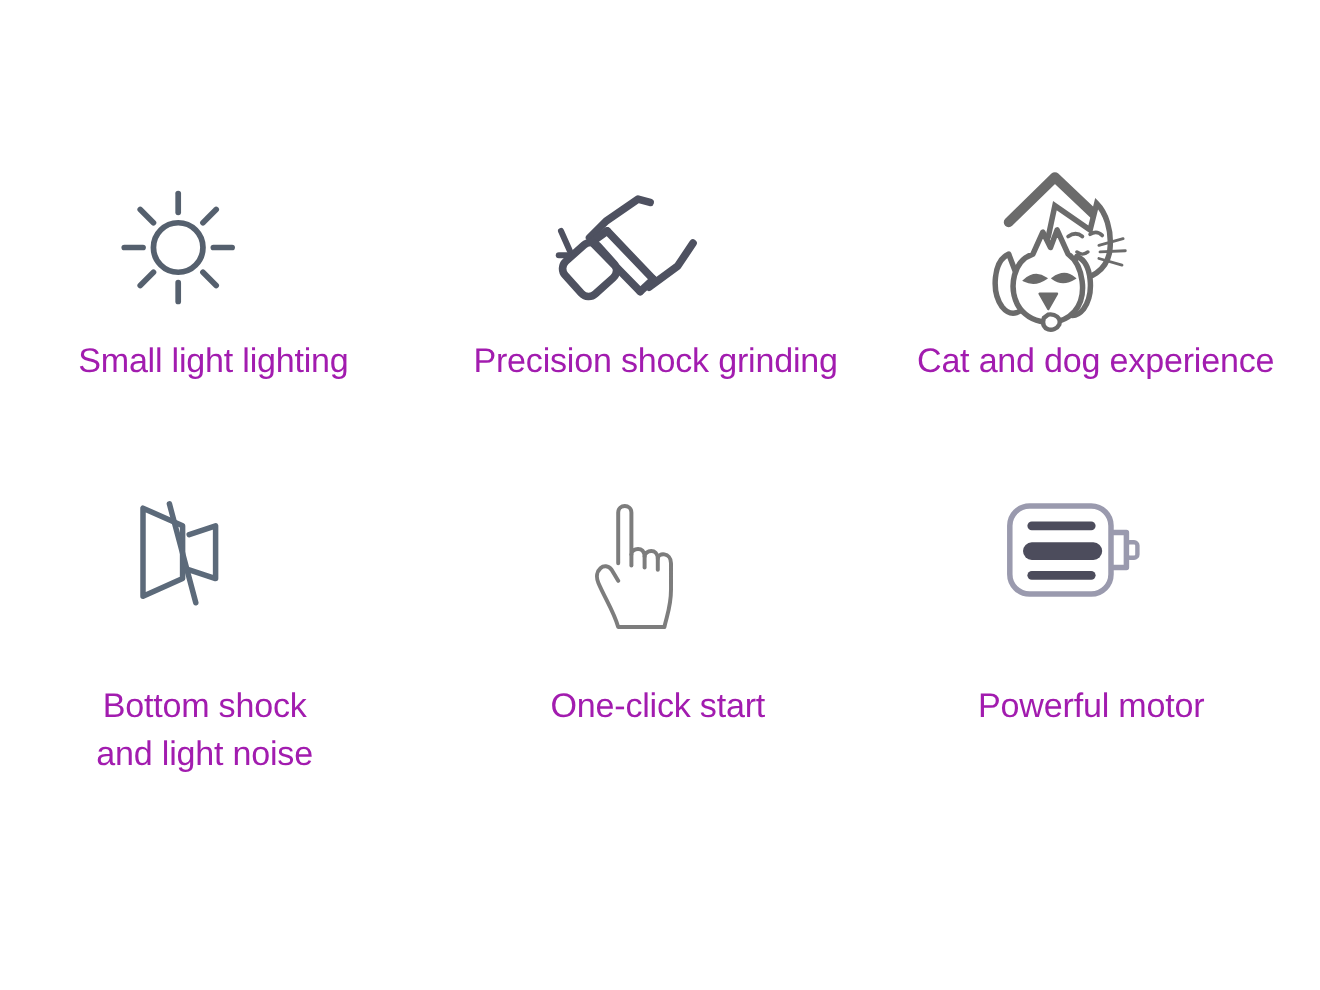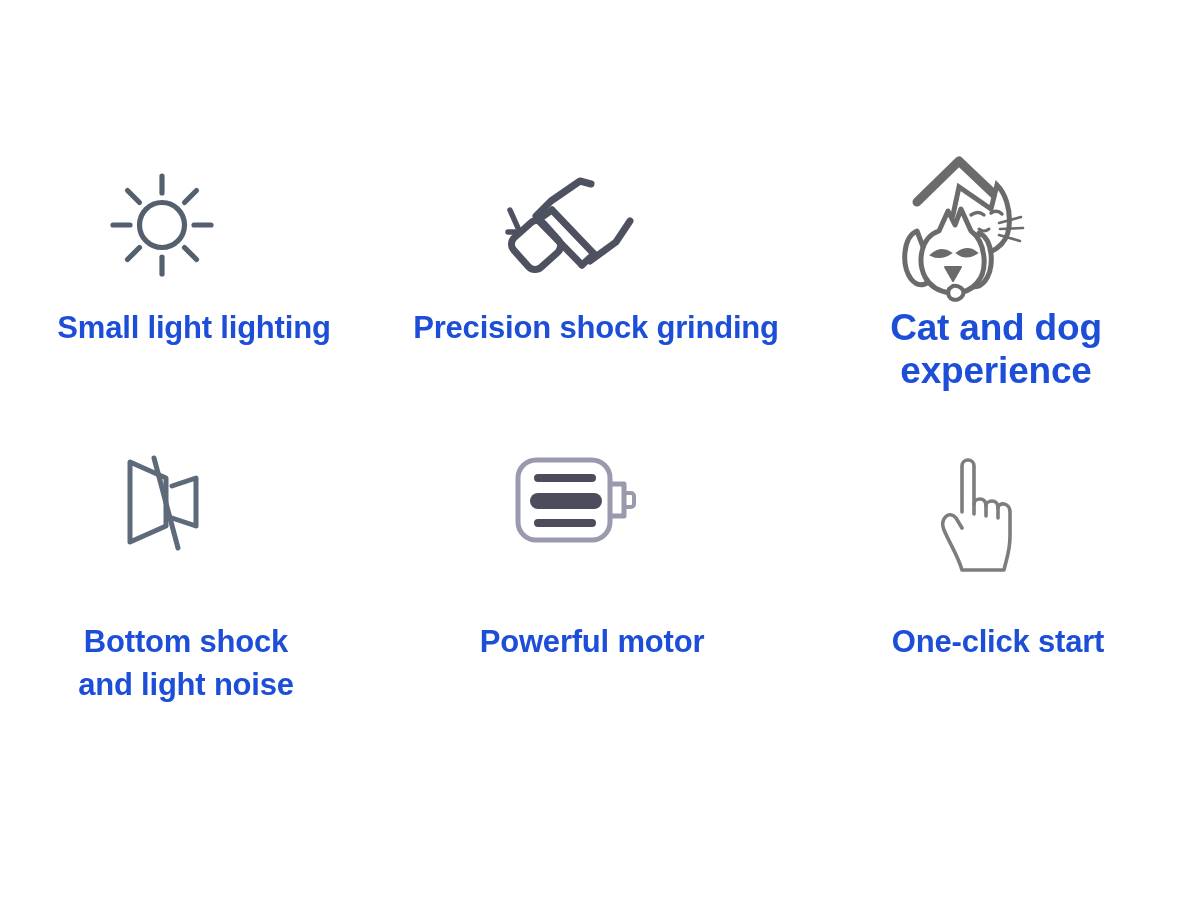--- a/index.html
+++ b/index.html
@@ -63,31 +63,31 @@
     padding-top: 14px;
   }
   .row2 .feature-label {
     margin-top: 22px;
   }
 
   .feature-label {
     font-family: "Liberation Sans", sans-serif;
     font-size: 31px;
     line-height: 43px;
-    font-weight: 700;
+    font-weight: 400;
     letter-spacing: -0.2px;
-    color: #1d4ed8;
+    color: #a21caf;
     text-align: center;
     white-space: pre-line;
   }
 
   
   .cell-1 .feature-label { transform: translateX(-6px); }
   .cell-2 .feature-label { transform: translateX(-4px); }
-  .cell-3 .feature-label { transform: translateX(-4px); font-size: 37px; }
+  .cell-3 .feature-label { transform: translateX(-4px); font-size: 31px; }
   .cell-4 .feature-label { transform: translateX(-14px); }
   .cell-5 .feature-label { transform: translateX(-2px); }
   .cell-6 .feature-label { transform: translateX(-8px); }
 
   .cell-1 .icon-wrap { transform: translateX(-38px); }
   .cell-2 .icon-wrap { transform: translateX(-24px); }
   .cell-3 .icon-wrap { transform: translateX(-38px); }
   .cell-4 .icon-wrap { transform: translateX(-32px); }
   .cell-5 .icon-wrap { transform: translateX(-12px); }
   .cell-6 .icon-wrap { transform: translateX(-22px); }
@@ -196,38 +196,20 @@
             <path d="M50 34 L74 26 L74 74 L50 66"></path>
           </g>
 
           <line x1="32" y1="6" x2="56" y2="96" stroke="#5c6a7a" stroke-width="5" stroke-linecap="round"></line>
         </svg>
       </div>
       <div class="feature-label">Bottom shock
 and light noise</div>
     </div>
 
-    <div class="feature-cell row2 cell-6">
-      <div class="icon-wrap">
-        <svg width="132" height="96" viewBox="0 0 132 96">
-
-          <rect x="6" y="8" width="92" height="80" rx="18" ry="18" fill="none" stroke="#9a9aae" stroke-width="5"></rect>
-
-          <path d="M98 32 L112 32 L112 64 L98 64" fill="none" stroke="#9a9aae" stroke-width="5" stroke-linejoin="round"></path>
-
-          <rect x="112" y="41" width="10" height="14" rx="3" ry="3" fill="none" stroke="#9a9aae" stroke-width="4"></rect>
-
-          <rect x="22" y="22" width="62" height="8" rx="4" ry="4" fill="#4c4c5c"></rect>
-          <rect x="18" y="41" width="72" height="16" rx="8" ry="8" fill="#4c4c5c"></rect>
-          <rect x="22" y="67" width="62" height="8" rx="4" ry="4" fill="#4c4c5c"></rect>
-        </svg>
-      </div>
-      <div class="feature-label">Powerful motor</div>
-    </div>
-
     <div class="feature-cell row2 cell-5">
       <div class="icon-wrap">
         <svg width="96" height="128" viewBox="0 0 96 128">
           <g fill="none" stroke="#7d7d7d" stroke-width="3.6" stroke-linecap="round" stroke-linejoin="round">
 
             <path d="M22 60 L22 14 C22 6 34 6 34 14 L34 52
                      C34 46 46 44 46 54
                      C46 48 58 46 58 56
                      C58 50 70 50 70 60
                      L70 84
@@ -239,14 +221,32 @@
 
             <path d="M34 52 L34 62"></path>
             <path d="M46 54 L46 64"></path>
             <path d="M58 56 L58 66"></path>
           </g>
         </svg>
       </div>
       <div class="feature-label">One-click start</div>
     </div>
 
+    <div class="feature-cell row2 cell-6">
+      <div class="icon-wrap">
+        <svg width="132" height="96" viewBox="0 0 132 96">
+
+          <rect x="6" y="8" width="92" height="80" rx="18" ry="18" fill="none" stroke="#9a9aae" stroke-width="5"></rect>
+
+          <path d="M98 32 L112 32 L112 64 L98 64" fill="none" stroke="#9a9aae" stroke-width="5" stroke-linejoin="round"></path>
+
+          <rect x="112" y="41" width="10" height="14" rx="3" ry="3" fill="none" stroke="#9a9aae" stroke-width="4"></rect>
+
+          <rect x="22" y="22" width="62" height="8" rx="4" ry="4" fill="#4c4c5c"></rect>
+          <rect x="18" y="41" width="72" height="16" rx="8" ry="8" fill="#4c4c5c"></rect>
+          <rect x="22" y="67" width="62" height="8" rx="4" ry="4" fill="#4c4c5c"></rect>
+        </svg>
+      </div>
+      <div class="feature-label">Powerful motor</div>
+    </div>
+
   </div>
 </div>
 
 </body></html>

